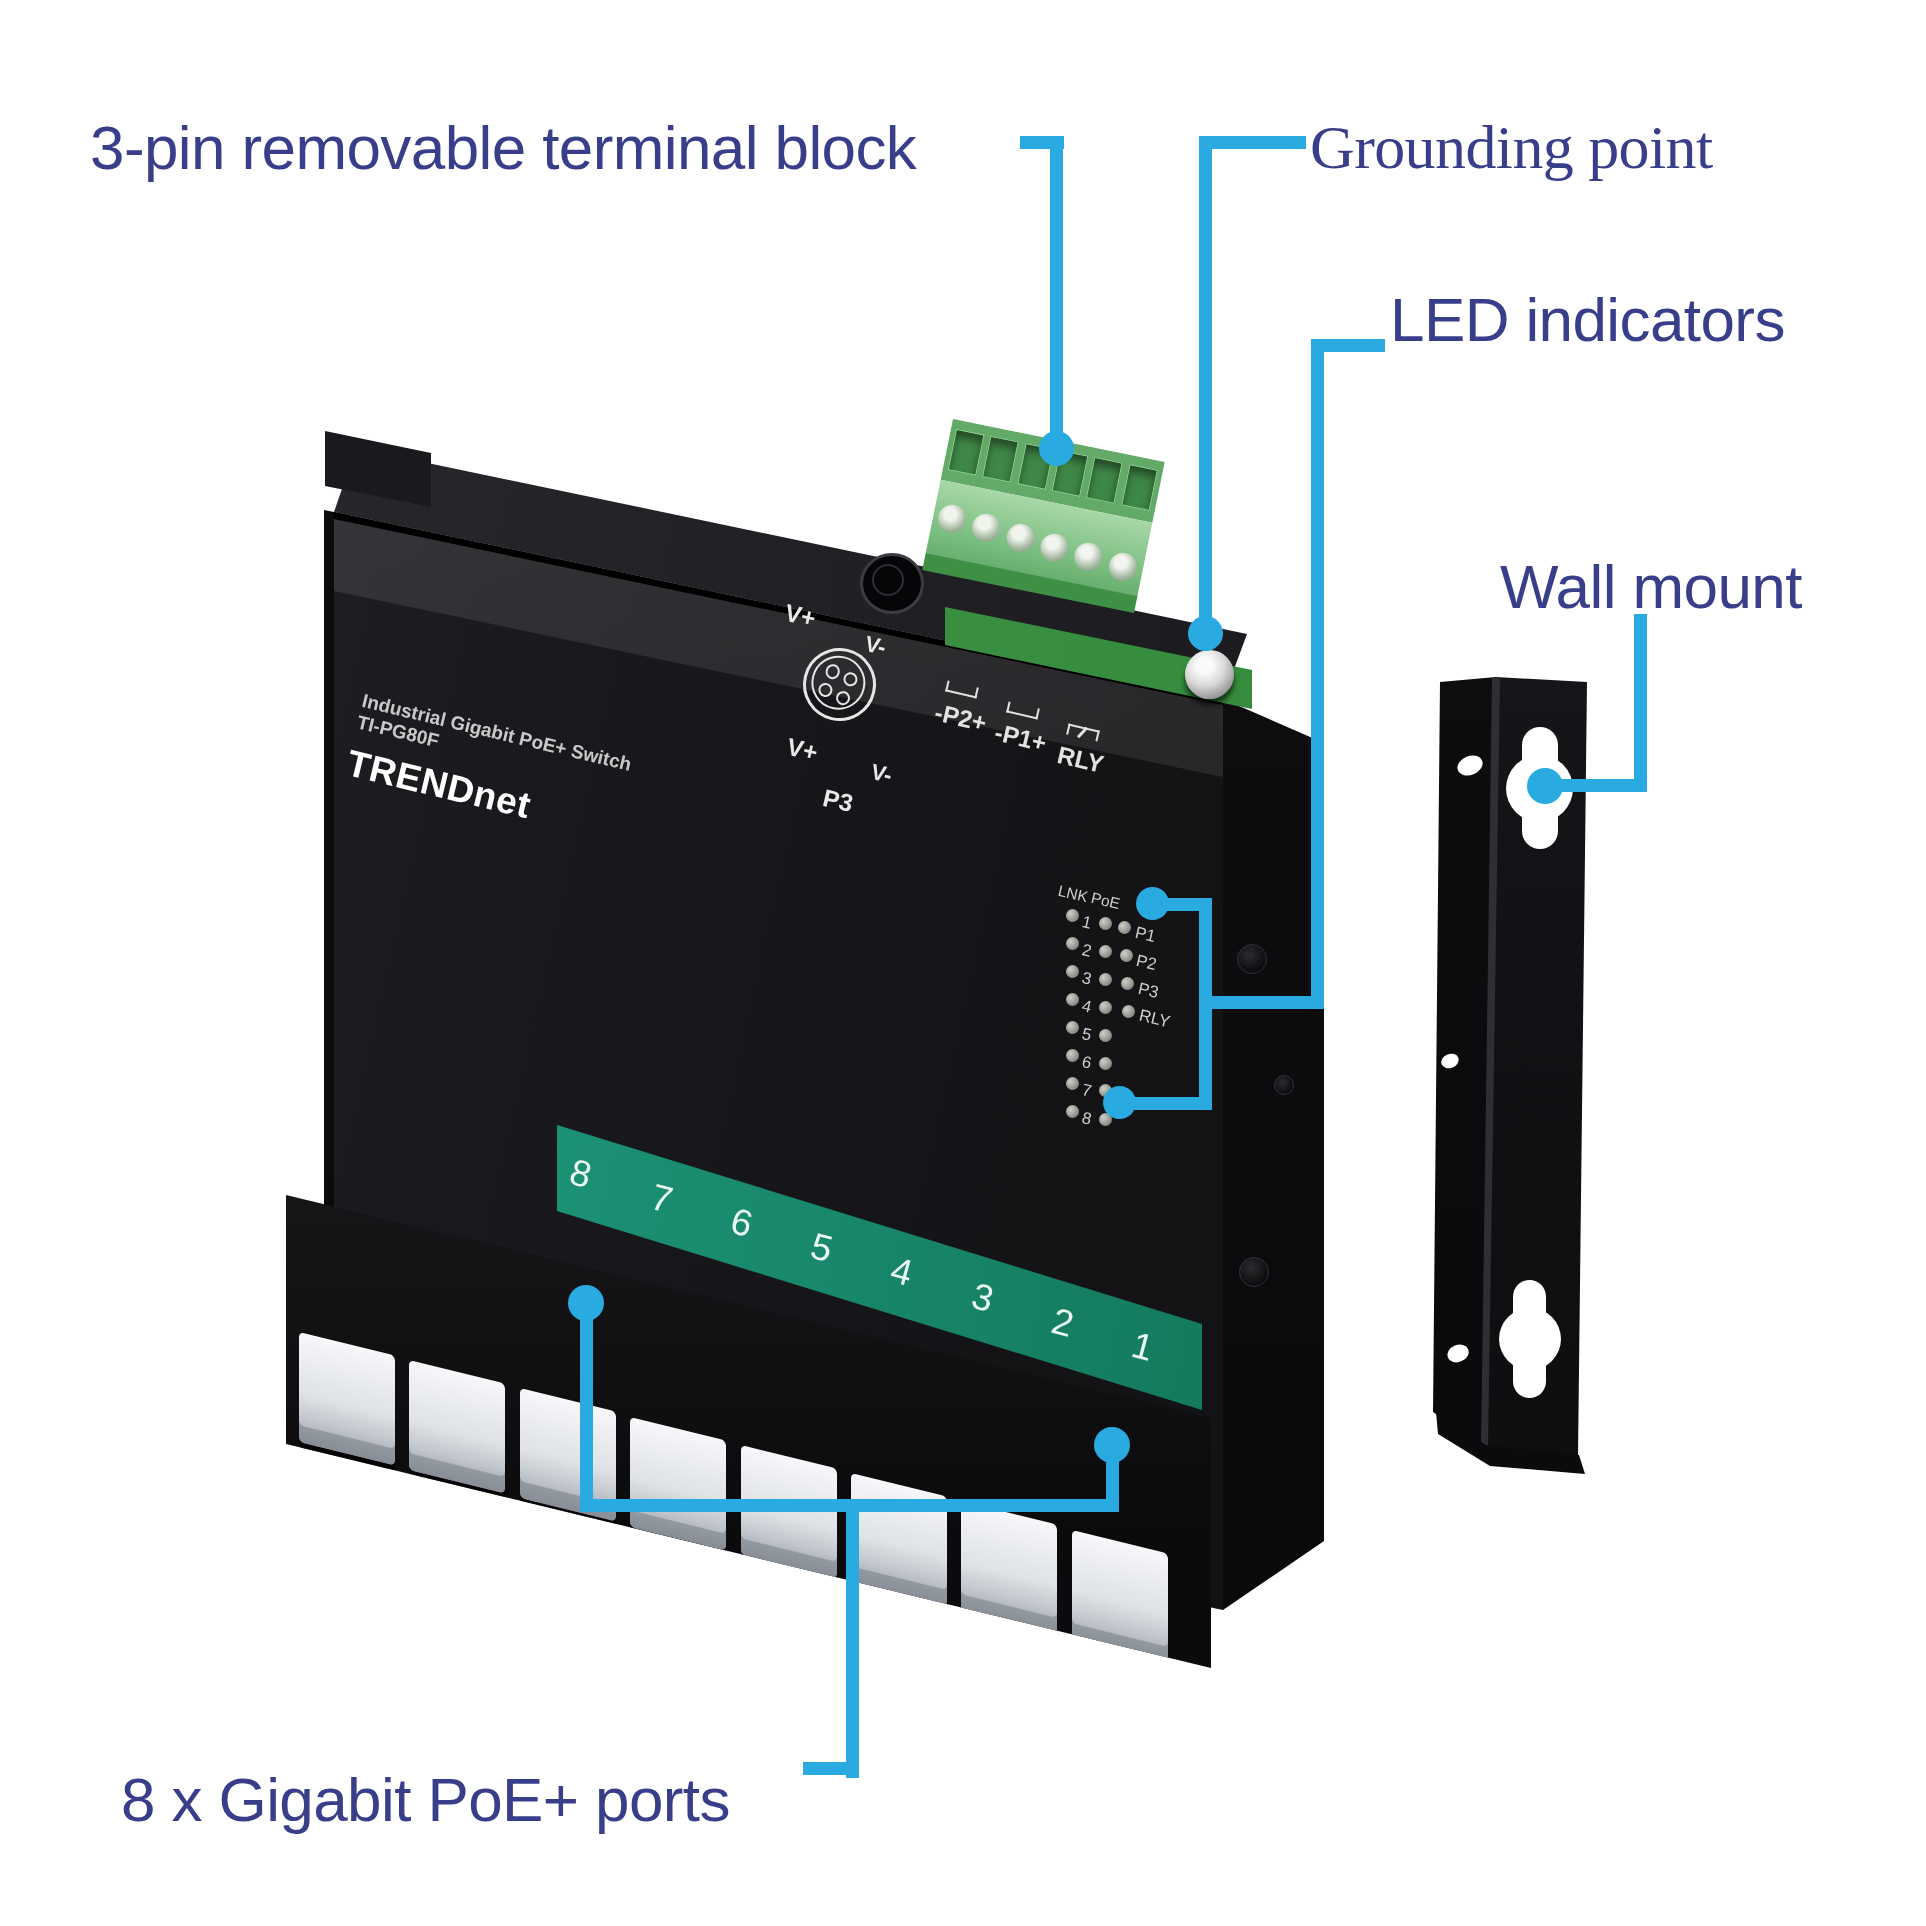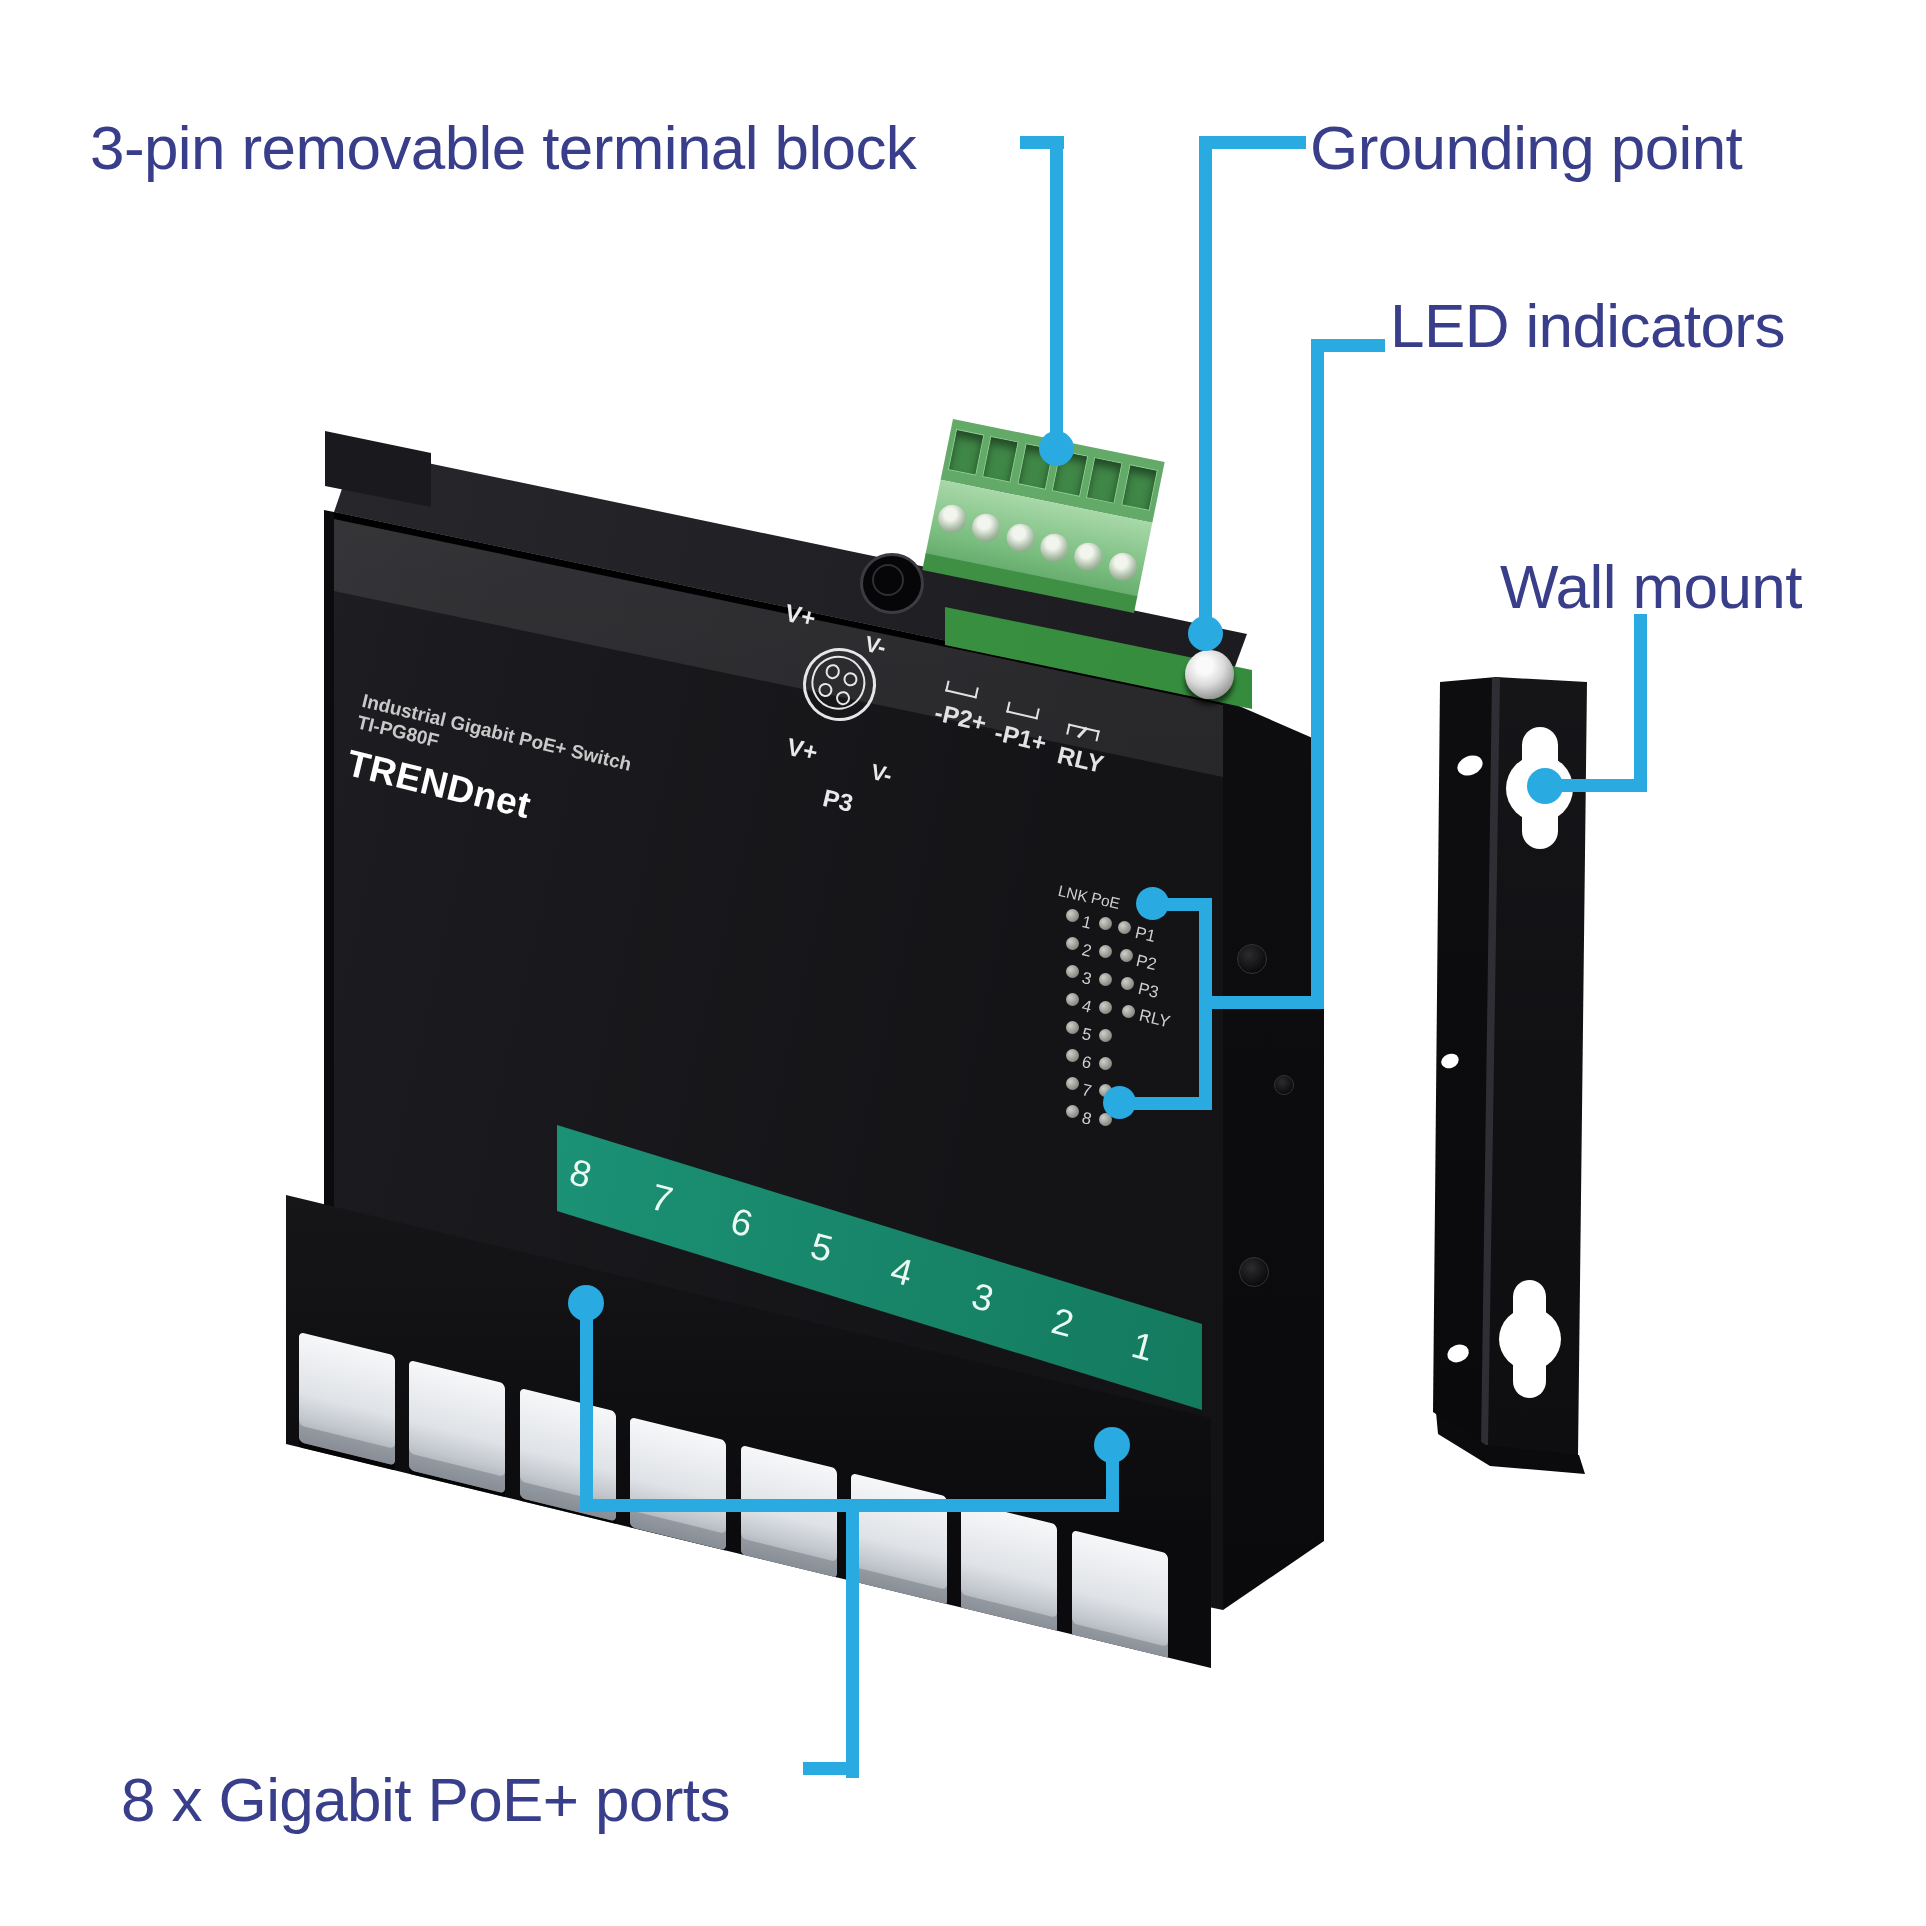--- a/index.html
+++ b/index.html
@@ -195,17 +195,17 @@
 
 <div class="abs dot" style="left:568px;top:1285px;width:36px;height:36px;"></div>
 <div class="abs cy" style="left:580px;top:1303px;width:13px;height:208px;"></div>
 <div class="abs dot" style="left:1094px;top:1427px;width:36px;height:36px;"></div>
 <div class="abs cy" style="left:1106px;top:1445px;width:13px;height:67px;"></div>
 <div class="abs cy" style="left:580px;top:1499px;width:539px;height:13px;"></div>
 <div class="abs cy" style="left:846px;top:1499px;width:13px;height:279px;"></div>
 <div class="abs cy" style="left:803px;top:1762px;width:56px;height:13px;"></div>
 
 <div class="abs label" style="left:90px;top:112px;">3-pin removable terminal block</div>
-<div class="abs label" style="left:1310px;top:112px;">Grounding point</div>
-<div class="abs label" style="left:1390px;top:290px;text-align:center;">LED indicators</div>
+<div class="abs label" style="left:1310px;top:112px;font-family:Liberation Serif, serif;">Grounding point</div>
+<div class="abs label" style="left:1390px;top:284px;text-align:center;">LED indicators</div>
 <div class="abs label" style="left:1500px;top:551px;">Wall mount</div>
 <div class="abs label" style="left:121px;top:1764px;">8 x Gigabit PoE+ ports</div>
 
 
 </body></html>

